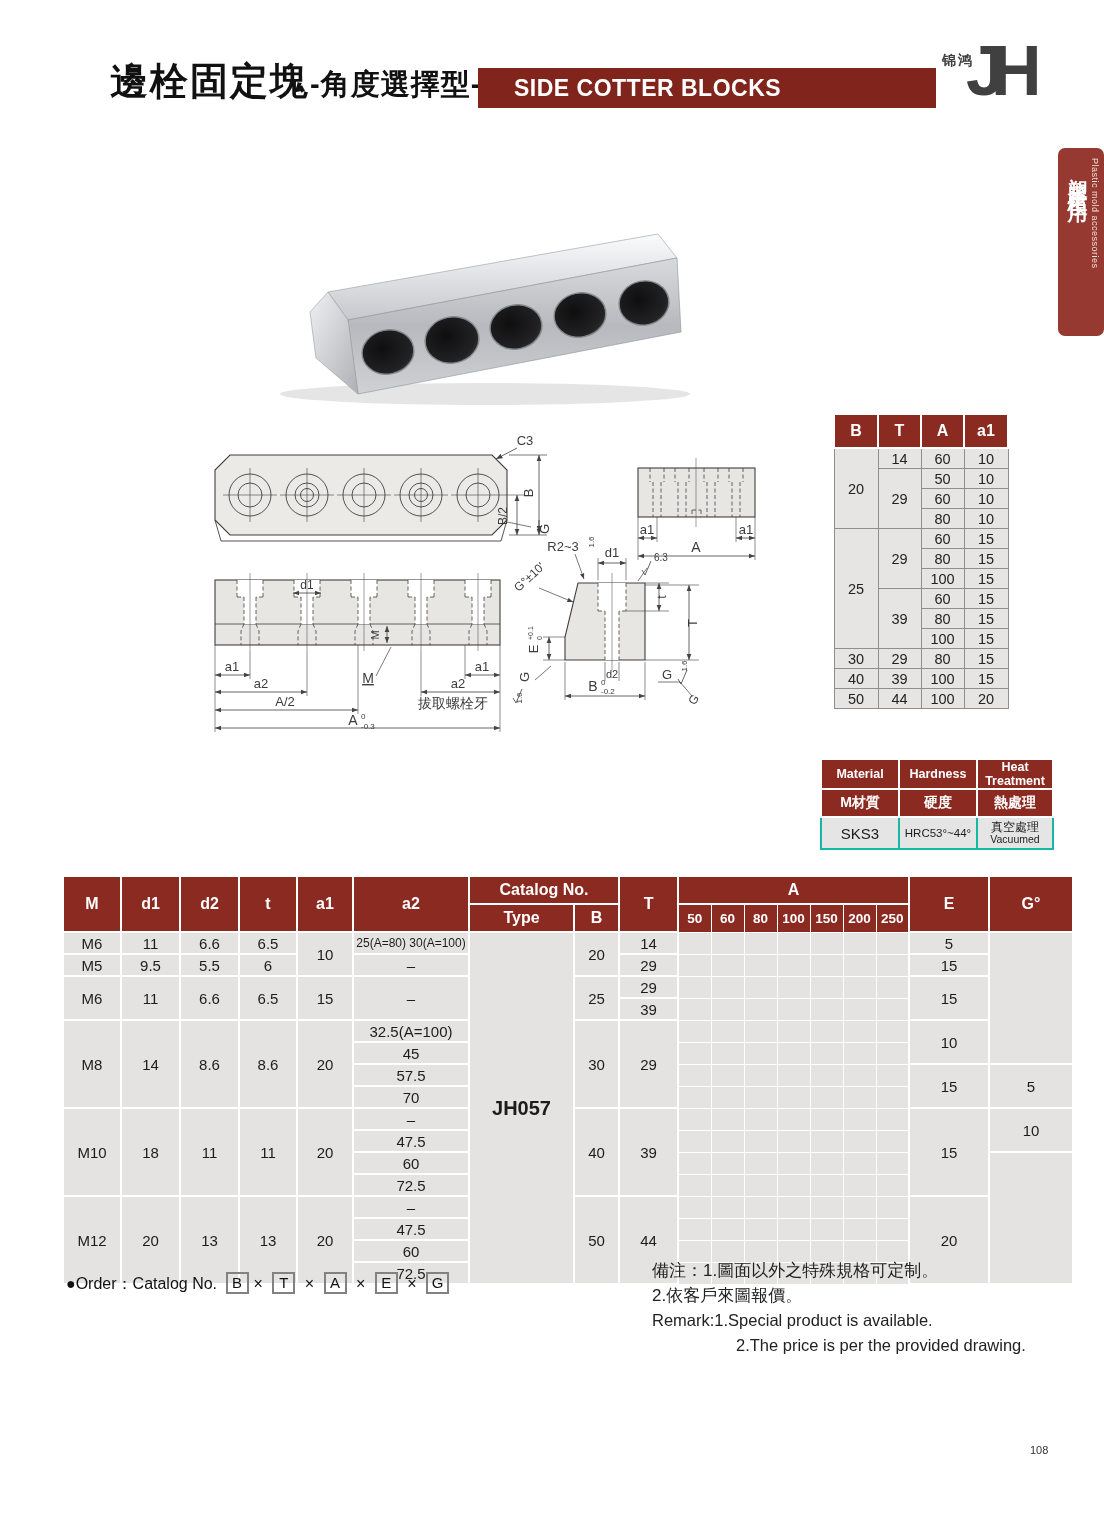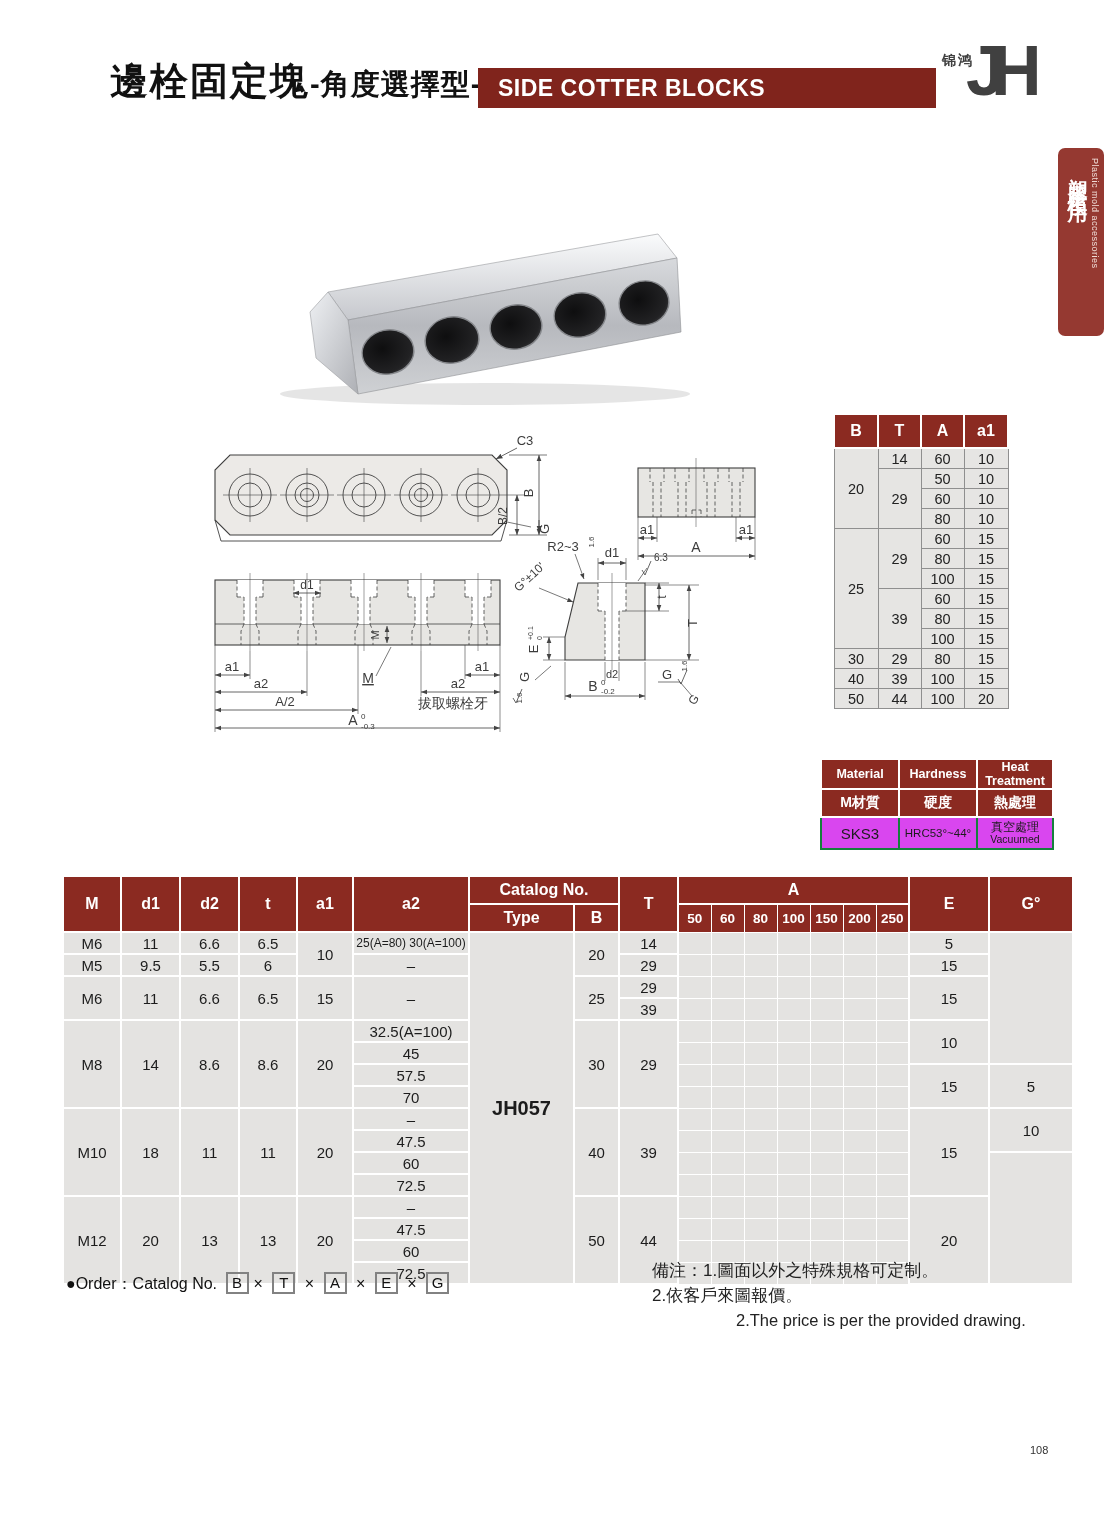--- a/index.html
+++ b/index.html
@@ -5,21 +5,21 @@
   html,body{margin:0;padding:0;background:#fff;}
   .page{position:relative;width:1104px;height:1535px;background:#fff;overflow:hidden;
         font-family:"Liberation Sans",sans-serif;color:#1c1c1c;}
   .abs{position:absolute;}
 
   
   .title{left:70px;top:56px;font-weight:bold;color:#111;white-space:nowrap;margin-left:40px;}
   .title .zh{font-size:38px;letter-spacing:2px;}
   .title .sub{font-size:29px;letter-spacing:1px;}
   .banner{left:478px;top:68px;width:458px;height:40px;background:#80241c;color:#fff;
-          display:flex;align-items:center;padding-left:20px;box-sizing:border-box;
+          display:flex;align-items:center;padding-left:36px;box-sizing:border-box;
           font-size:23px;font-weight:bold;letter-spacing:0.5px;}
   .logo{left:938px;top:44px;width:140px;height:78px;color:#404040;}
   .logo .cn{position:absolute;left:4px;top:8px;font-size:14px;font-weight:bold;letter-spacing:2px;}
   .logo .jh{position:absolute;left:28px;top:-8px;font-size:70px;font-weight:bold;letter-spacing:-0.2em;line-height:1;}
   .side-tab{left:1058px;top:148px;width:46px;height:188px;background:#953931;border-radius:7px;}
   .side-tab .zh{position:absolute;left:7px;top:14px;writing-mode:vertical-rl;text-orientation:upright;
                 color:#fff;font-size:20px;font-weight:bold;letter-spacing:9px;}
   .side-tab .en{position:absolute;right:4px;top:10px;writing-mode:vertical-rl;
                 color:#f0ddd8;font-size:9px;letter-spacing:0.5px;}
 
@@ -30,21 +30,21 @@
   
   .size-table{left:833px;top:413px;width:174px;font-size:14.5px;}
   .size-table th{background:#8b2a21;color:#fff;border:2px solid #fff;height:32px;font-size:16px;}
   .size-table td{background:#e6e5e3;border:1px solid #8f8f8f;height:19px;color:#222;}
 
   
   .mat-table{left:820px;top:758px;width:232px;}
   .mat-table th{background:#8b2a21;color:#fff;border:2px solid #fff;}
   .mat-table .mh th{height:22px;font-size:12.5px;}
   .mat-table .mz th{height:26px;font-size:14px;}
-  .mat-table td{background:#d946ef;border:2px solid #15803d;height:30px;}
+  .mat-table td{background:#e5e5e5;border:2px solid #14b8a6;height:30px;}
   .mat-val1{font-size:15px;} .mat-val2{font-size:11.5px;}
   .heat2 div{line-height:12px;} .heat2 .l1{font-size:12px;} .heat2 .l2{font-size:10.5px;}
 
   
   .main-table{left:62px;top:875px;width:1010px;font-size:15px;}
   .main-table th{background:#8b2a21;color:#fff;border:2px solid #fff;height:26px;font-size:16px;}
   .main-table th.acol{font-size:13.5px;border:1px solid #fff;}
   .main-table td{background:#e4e3e1;border:2px solid #fff;height:20px;color:#1c1c1c;}
   .main-table td.ac{border:1px solid #fff;}
   .main-table td.a2s{font-size:12px;}
@@ -708,17 +708,18 @@
     <span class="bx">B</span><span class="x">×</span>
     <span class="bx">T</span> <span class="x">×</span>
     <span class="bx">A</span> <span class="x">×</span>
     <span class="bx">E</span> <span class="x">×</span>
     <span class="bx">G</span>
   </div>
 
   <div class="abs remarks">
     <div>備注：1.圖面以外之特殊規格可定制。</div>
     <div class="ind1">2.依客戶來圖報價。</div>
+    <div class="en">Remark:1.Special product is available.</div>
     <div class="en ind2">2.The price is per the provided drawing.</div>
   </div>
 
   <div class="abs pagenum">108</div>
 </div>
 
 </body></html>

